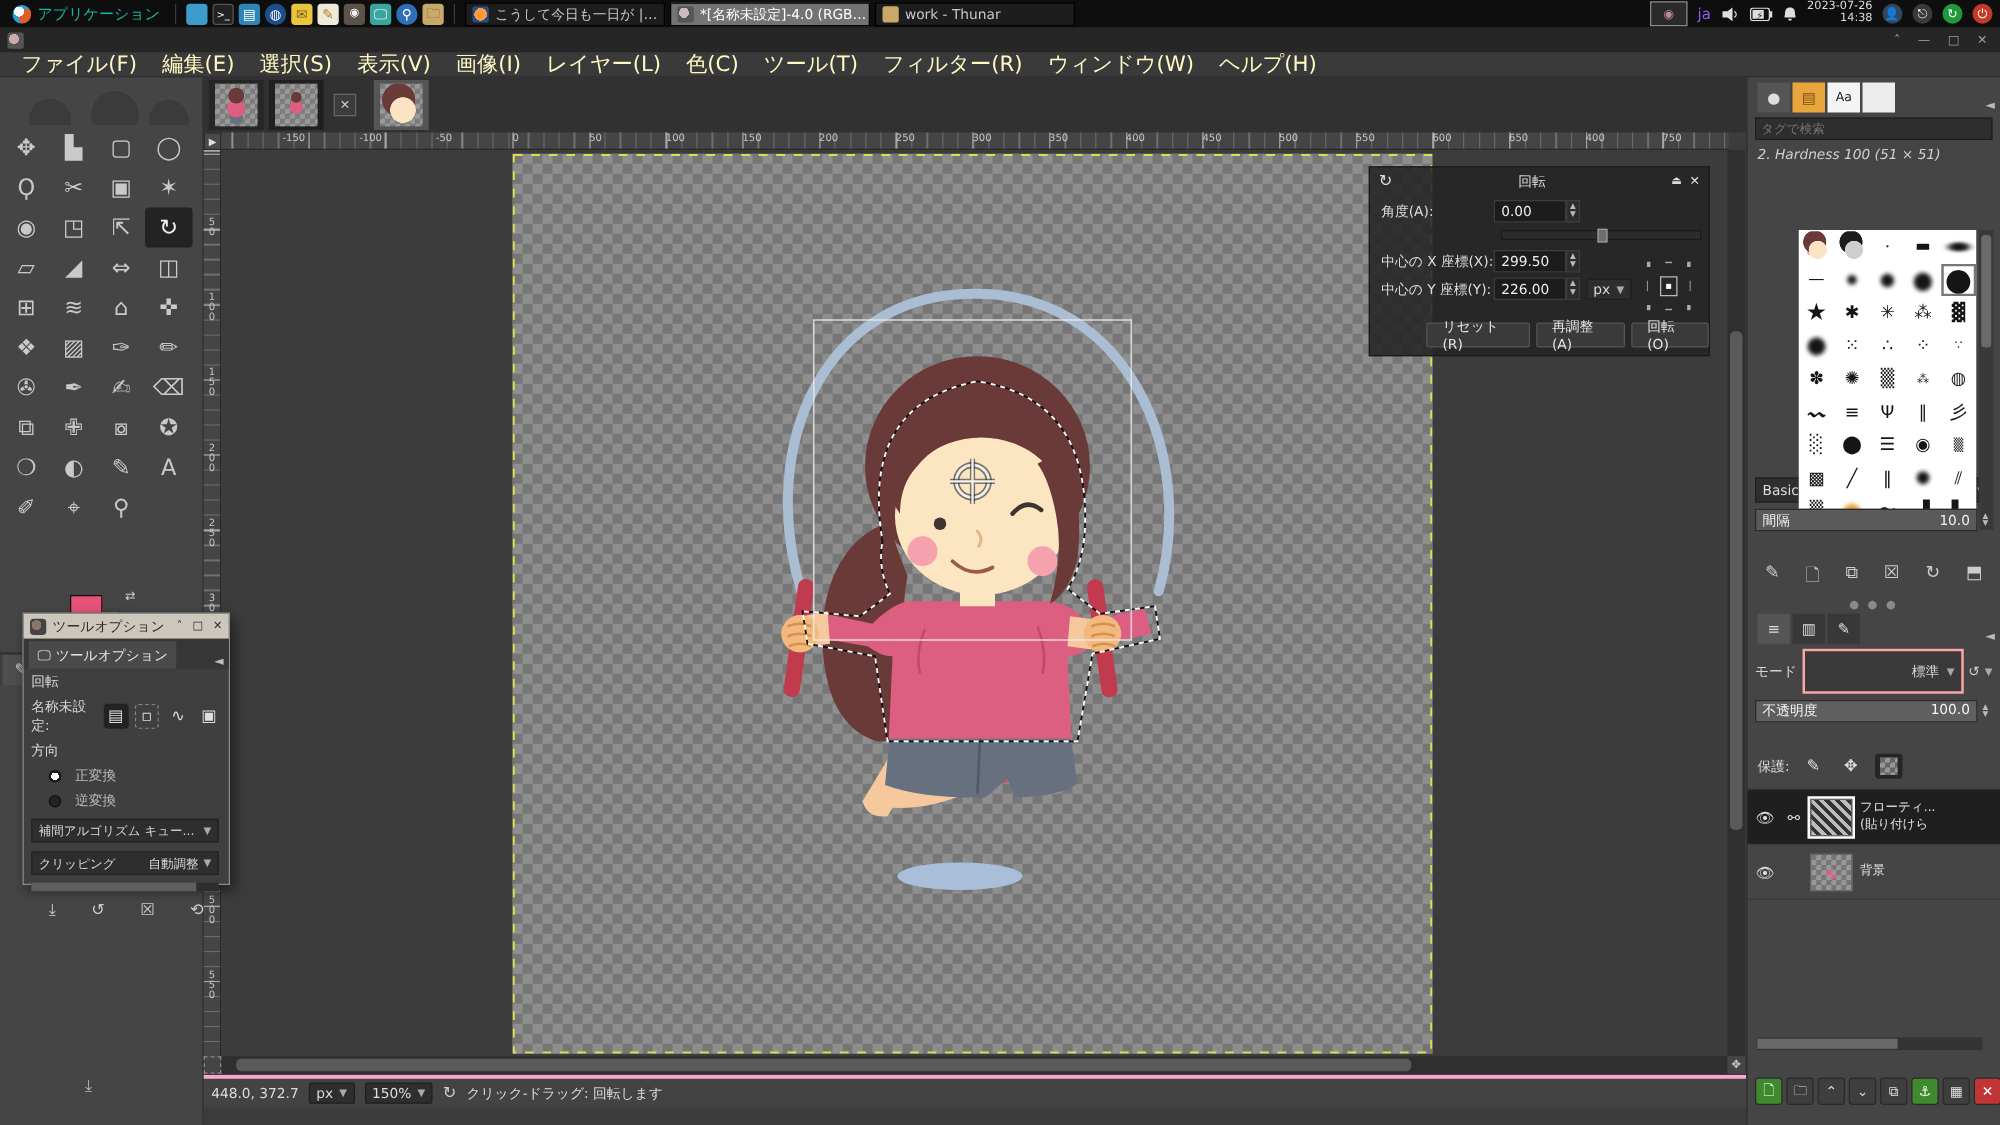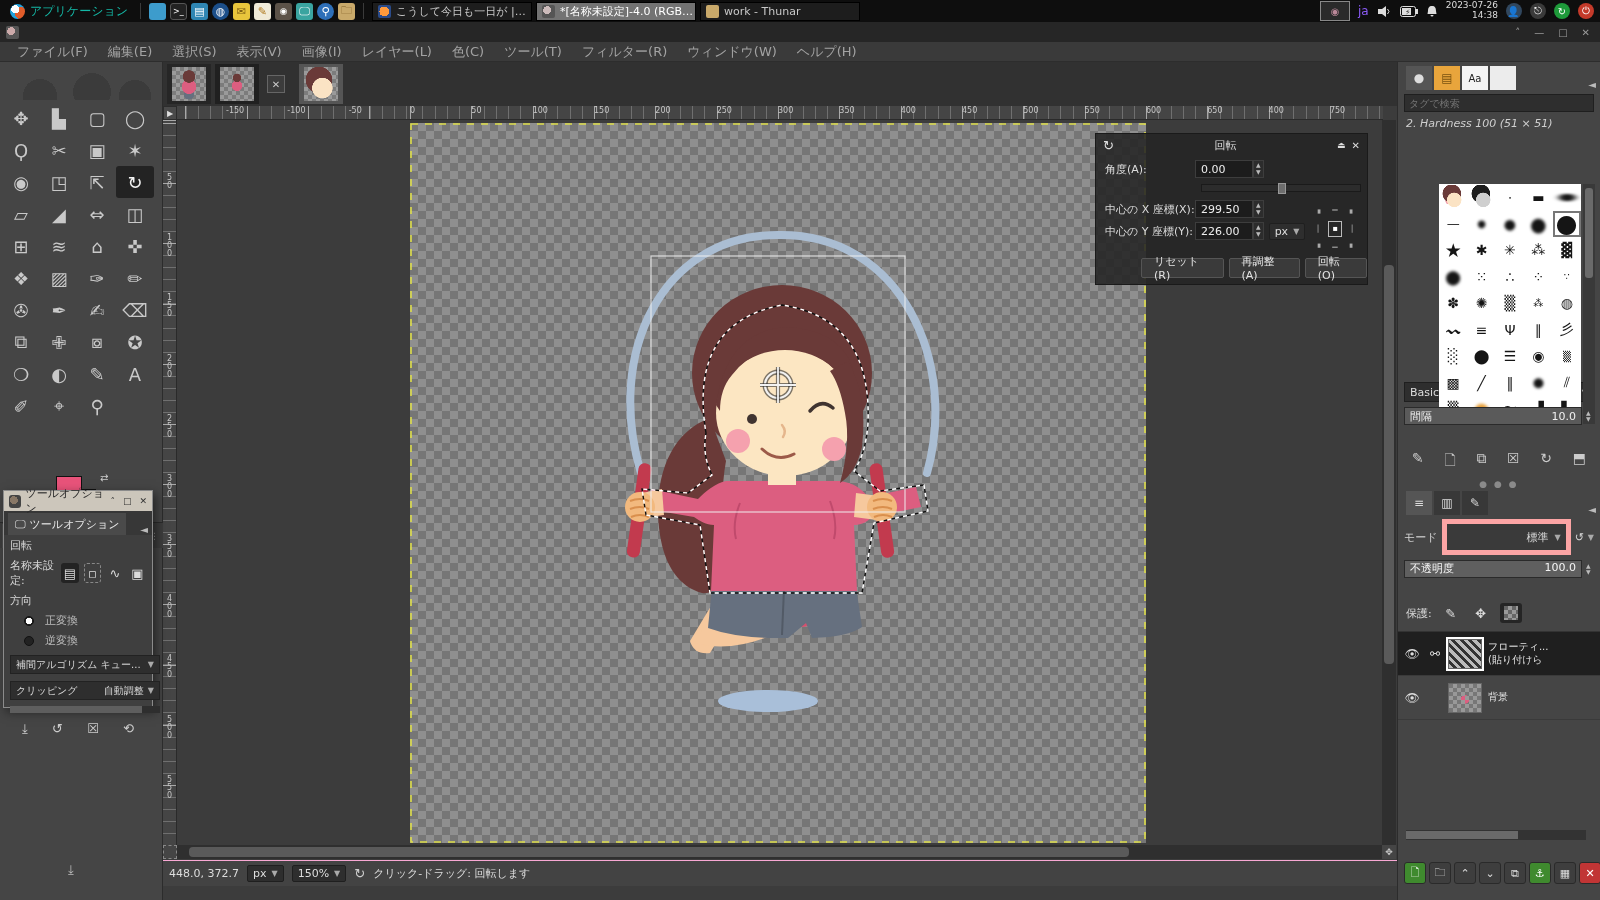--- a/index.html
+++ b/index.html
@@ -19,21 +19,21 @@
   #tray-wilber{width:30px;height:20px;border:1px solid #888;background:#2a2a2a;display:flex;align-items:center;justify-content:center;font-size:10px;color:#b89
   }
   .tray-txt{font-size:12px;color:#8b5cf6}
   .clock{font-size:9px;line-height:1.1;text-align:right;color:#ddd}
   .sess{width:16px;height:16px;border-radius:50%;display:flex;align-items:center;justify-content:center;font-size:10px;color:#fff}
   
   #titlebar{left:0;top:22px;width:1600px;height:20px;background:#262626;display:flex;align-items:center;justify-content:center;font-size:11px;color:#c9c9c9}
   #titlebar .ctrls{position:absolute;right:10px;top:0;height:20px;display:flex;gap:14px;align-items:center;color:#9a9a9a;font-size:10px}
   #title-ic{position:absolute;left:6px;top:4px;width:13px;height:13px;border-radius:2px;background:radial-gradient(circle at 40% 40%,#caa 0 4px,#555 4px)}
   #menubar{left:0;top:42px;width:1600px;height:20px;background:#3a3a3a;border-bottom:1px solid #2d2d2d;display:flex;align-items:center;padding-left:8px;gap:2px}
-  .menu-item{padding:1px 9px;font-size:13px;color:#a3a3a3;border-radius:2px}
+  .menu-item{padding:1px 9px;font-size:17px;color:#fef9c3;border-radius:2px}
   
   #toolbox{left:0;top:62px;width:163px;height:838px;background:#454545;border-right:1px solid #2c2c2c}
   #wilber{left:0;top:0;width:163px;height:38px;background:radial-gradient(circle at 40px 34px,#3a3a3a 0 17px,transparent 17px),radial-gradient(circle at 92px 30px,#3a3a3a 0 19px,transparent 19px),radial-gradient(circle at 135px 34px,#3a3a3a 0 16px,transparent 16px);opacity:.9}
   #tool-grid{left:2px;top:40px;width:158px;display:flex;flex-wrap:wrap}
   .tool{width:38px;height:32px;display:flex;align-items:center;justify-content:center;font-size:18px;color:#c9c9c9;border-radius:3px}
   .tool.active{background:#232323;color:#f2f2f2}
   #swatches{left:50px;top:410px;width:60px;height:44px}
   #fg-swatch{left:6px;top:4px;width:26px;height:22px;border:1px solid #111;z-index:2}
   #bg-swatch{left:20px;top:17px;width:26px;height:22px;background:#fff;border:1px solid #111}
   #swap-colors{left:50px;top:0;font-size:10px;color:#ccc}
@@ -61,21 +61,21 @@
   .rlab{position:absolute;font-size:8px;color:#c6c6c6}
   .rlab.v{writing-mode:vertical-rl;text-orientation:upright;letter-spacing:-1px}
   #viewport{left:14px;top:58px;width:1205px;height:725px;background:#3c3c3c;overflow:hidden}
   #layer-region{left:233px;top:3px;width:736px;height:720px;background-image:linear-gradient(45deg,#8f8f8f 25%,transparent 25%,transparent 75%,#8f8f8f 75%),linear-gradient(45deg,#8f8f8f 25%,transparent 25%,transparent 75%,#8f8f8f 75%);background-color:#767676;background-size:16px 16px;background-position:0 0,8px 8px}
   #vscroll{left:1219px;top:58px;width:14px;height:725px;background:#2f2f2f}
   #vscroll .th{position:absolute;left:2px;top:20%;width:10px;height:55%;background:#5a5a5a;border-radius:4px}
   #hscroll{left:14px;top:783px;width:1205px;height:14px;background:#2f2f2f}
   #hscroll .th{position:absolute;top:2px;left:1%;height:10px;width:78%;background:#5a5a5a;border-radius:4px}
   #quickmask{left:0;top:783px;width:14px;height:14px;background:#454545;border:1px dashed #888;display:flex;align-items:center;justify-content:center;font-size:7px;color:#caa}
   #nav-btn{left:1219px;top:783px;width:14px;height:14px;background:#454545;color:#ccc;font-size:9px;display:flex;align-items:center;justify-content:center}
-  #statusbar{left:0;top:798px;width:1234px;height:26px;background:#434343;border-top:1px solid #f9a8d4;display:flex;align-items:center;gap:8px;padding:0 6px;font-size:11px;color:#ddd}
+  #statusbar{left:0;top:798px;width:1234px;height:26px;background:#434343;border-top:3px solid #f9a8d4;display:flex;align-items:center;gap:8px;padding:0 6px;font-size:11px;color:#ddd}
   .dd{background:#2e2e2e;border:1px solid #1f1f1f;border-radius:2px;padding:1px 5px;display:flex;align-items:center;gap:5px;font-size:11px}
   .dd .car{font-size:8px;color:#aaa}
   
   #rightdock{left:1397px;top:62px;width:203px;height:838px;background:#454545;border-left:1px solid #2c2c2c;font-size:11px}
   .rtabs{display:flex;align-items:flex-end;gap:2px;padding:3px 4px 0 8px;height:28px}
   .rtab{width:26px;height:24px;background:#383838;display:flex;align-items:center;justify-content:center;font-size:12px;color:#ddd}
   .rtab.active{background:#555}
   .rcollapse{margin-left:auto;color:#bbb;font-size:10px}
   .tag-search{margin:4px 6px;width:190px;height:18px;background:#2e2e2e;border:1px solid #1f1f1f;color:#ddd;font-size:10px;padding:0 4px;font-family:"DejaVu Sans",sans-serif}
   #brush-label{padding:1px 8px;font-style:italic;color:#cfcfcf;font-size:11px}
@@ -92,21 +92,21 @@
   #bg-vscroll{left:185px;top:122px;width:12px;height:240px;background:#393939}
   #bg-vscroll .th{position:absolute;left:2px;top:4px;width:8px;height:90px;background:#6a6a6a;border-radius:3px}
   .row-dd{margin:5px 6px 0 6px;width:190px;height:20px;background:#2e2e2e;border:1px solid #1f1f1f;display:flex;align-items:center;padding:0 5px;color:#ddd}
   .spacer-right{margin-left:auto}
   #spacing-row{margin:5px 6px 0 6px;width:178px;height:18px;background:#5a5a5a;border:1px solid #2a2a2a;display:flex;align-items:center;padding:0 5px;color:#f0f0f0;position:relative}
   #spacing-spin{position:absolute;left:186px;top:0;height:18px;display:flex;flex-direction:column;justify-content:center;color:#bbb;font-size:6px;line-height:1}
   #brush-actions{display:flex;justify-content:space-between;padding:7px 14px 0 14px;font-size:14px;color:#ccc}
   .grip-dots{text-align:center;color:#8a8a8a;font-size:9px;letter-spacing:2px;padding-top:5px}
   
   #mode-row{display:flex;align-items:center;gap:4px;margin:4px 6px 0 6px}
-  #mode-dd{flex:1;height:36px;background:#3a3a3a;border:5px solid #fca5a5;display:flex;align-items:center;padding:12px 5px}
+  #mode-dd{flex:1;height:36px;background:#3a3a3a;border:2px solid #fca5a5;display:flex;align-items:center;padding:12px 5px}
   #opacity-row{margin:5px 6px 0 6px;width:178px;height:18px;background:#5f5f5f;border:1px solid #2a2a2a;display:flex;align-items:flex-start;padding:0 5px;color:#f4f4f4;position:relative}
   #opacity-spin{position:absolute;left:186px;top:0;height:18px;display:flex;flex-direction:column;justify-content:center;color:#bbb;font-size:6px;line-height:1}
   #lock-row{display:flex;align-items:center;gap:8px;margin:7px 6px 0 8px;color:#ddd}
   .lockbtn{width:22px;height:20px;display:flex;align-items:center;justify-content:center;border-radius:3px;color:#ddd;font-size:13px}
   .lockbtn.active{background:#252525}
   #layer-list{margin-top:8px;border-top:1px solid #333}
   .lrow{height:44px;display:flex;align-items:center;gap:6px;padding:0 4px;border-bottom:1px solid #3a3a3a}
   .lrow.sel{background:#1f1f1f}
   .leye{width:20px;text-align:center;font-size:12px;color:#ddd}
   .lthumb{width:34px;height:30px;border:1px solid #666}
@@ -114,21 +114,21 @@
   .stripes{background:repeating-linear-gradient(45deg,#bbb 0 3px,#333 3px 6px)}
   .lthumb.bgimg{background-image:linear-gradient(45deg,#999 25%,transparent 25%,transparent 75%,#999 75%),linear-gradient(45deg,#999 25%,transparent 25%,transparent 75%,#999 75%),radial-gradient(circle at 50% 55%,#dc5e80 0 4px,transparent 4.5px);background-color:#777;background-size:8px 8px,8px 8px,100% 100%;background-position:0 0,4px 4px,0 0}
   .lname{font-size:10px;line-height:1.25;color:#e2e2e2}
   #layers-hscroll{position:absolute;left:8px;top:768px;width:180px;height:10px;background:#333}
   #layers-hscroll .th{position:absolute;left:0;top:1px;height:8px;width:62%;background:#6a6a6a}
   #layer-actions{position:absolute;left:6px;top:800px;display:flex;gap:3px}
   .lact{width:22px;height:22px;background:#3e3e3e;border:1px solid #2a2a2a;border-radius:3px;display:flex;align-items:center;justify-content:center;font-size:11px;color:#ddd}
   .lact.green{background:#3f8a2e;color:#fff}
   .lact.red{background:#c13535;color:#fff}
   
-  #tooloptions{left:3px;top:490px;width:150px;height:218px;background:#3f3f3f;border:1px solid #8b8b8b;box-shadow:3px 4px 10px rgba(0,0,0,.5);z-index:40;font-size:11px}
+  #tooloptions{left:18px;top:490px;width:166px;height:218px;background:#3f3f3f;border:1px solid #8b8b8b;box-shadow:3px 4px 10px rgba(0,0,0,.5);z-index:40;font-size:11px}
   #to-title{height:20px;background:#ccc6bb;color:#2b2b2b;display:flex;align-items:center;gap:5px;padding:0 5px;font-size:11px}
   #to-title .ctrls{margin-left:auto;display:flex;gap:8px;font-size:9px;color:#333}
   #to-tabrow{height:24px;background:#373737;display:flex;align-items:flex-end;padding:2px 4px 0 4px}
   #to-tab{background:#4a4a4a;height:22px;display:flex;align-items:center;gap:4px;padding:0 7px;color:#e8e8e8}
   #to-body{padding:3px 6px;color:#d8d8d8}
   .to-row{display:flex;align-items:center;gap:5px;margin-top:5px}
   .tfbtn{width:22px;height:20px;display:flex;align-items:center;justify-content:center;border-radius:3px;font-size:13px;color:#ddd}
   .tfbtn.active{background:#232323}
   .radio{width:10px;height:10px;border-radius:50%;border:1px solid #111;background:#222;display:inline-block;margin-right:6px;vertical-align:-1px}
   .radio.on{background:radial-gradient(circle,#fff 0 3px,#222 3px)}

